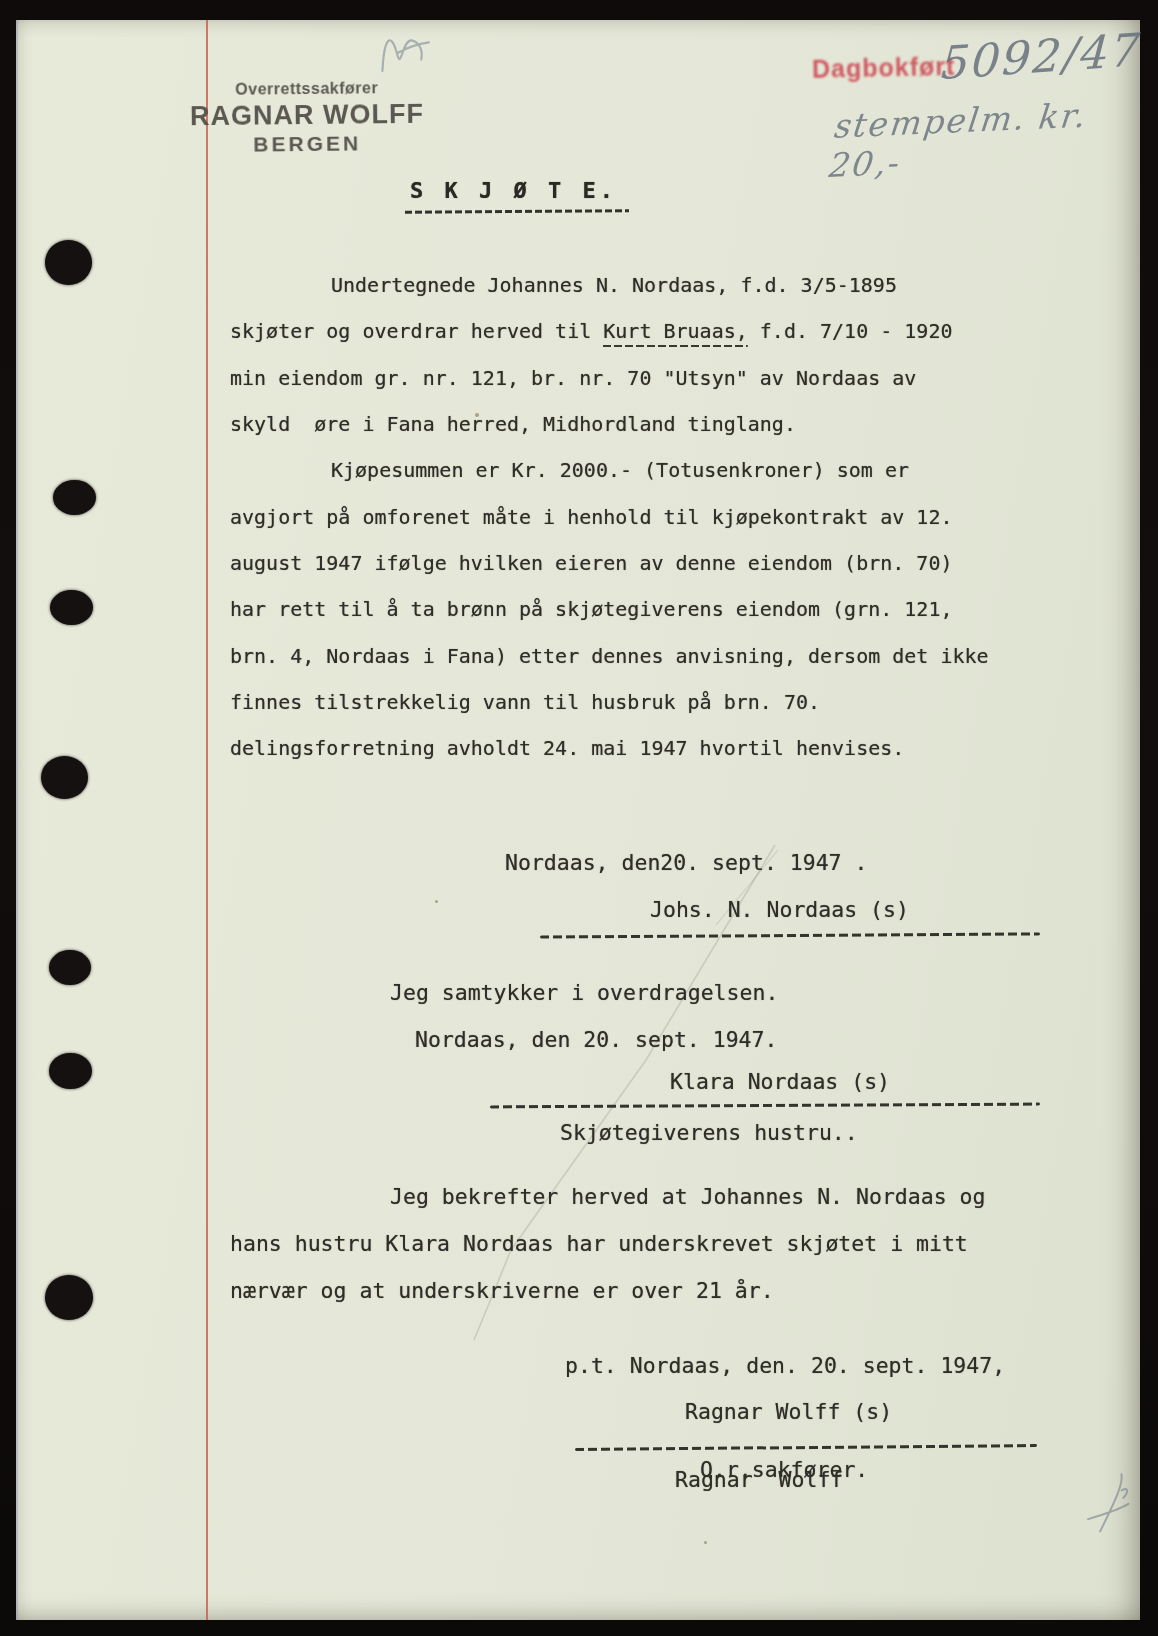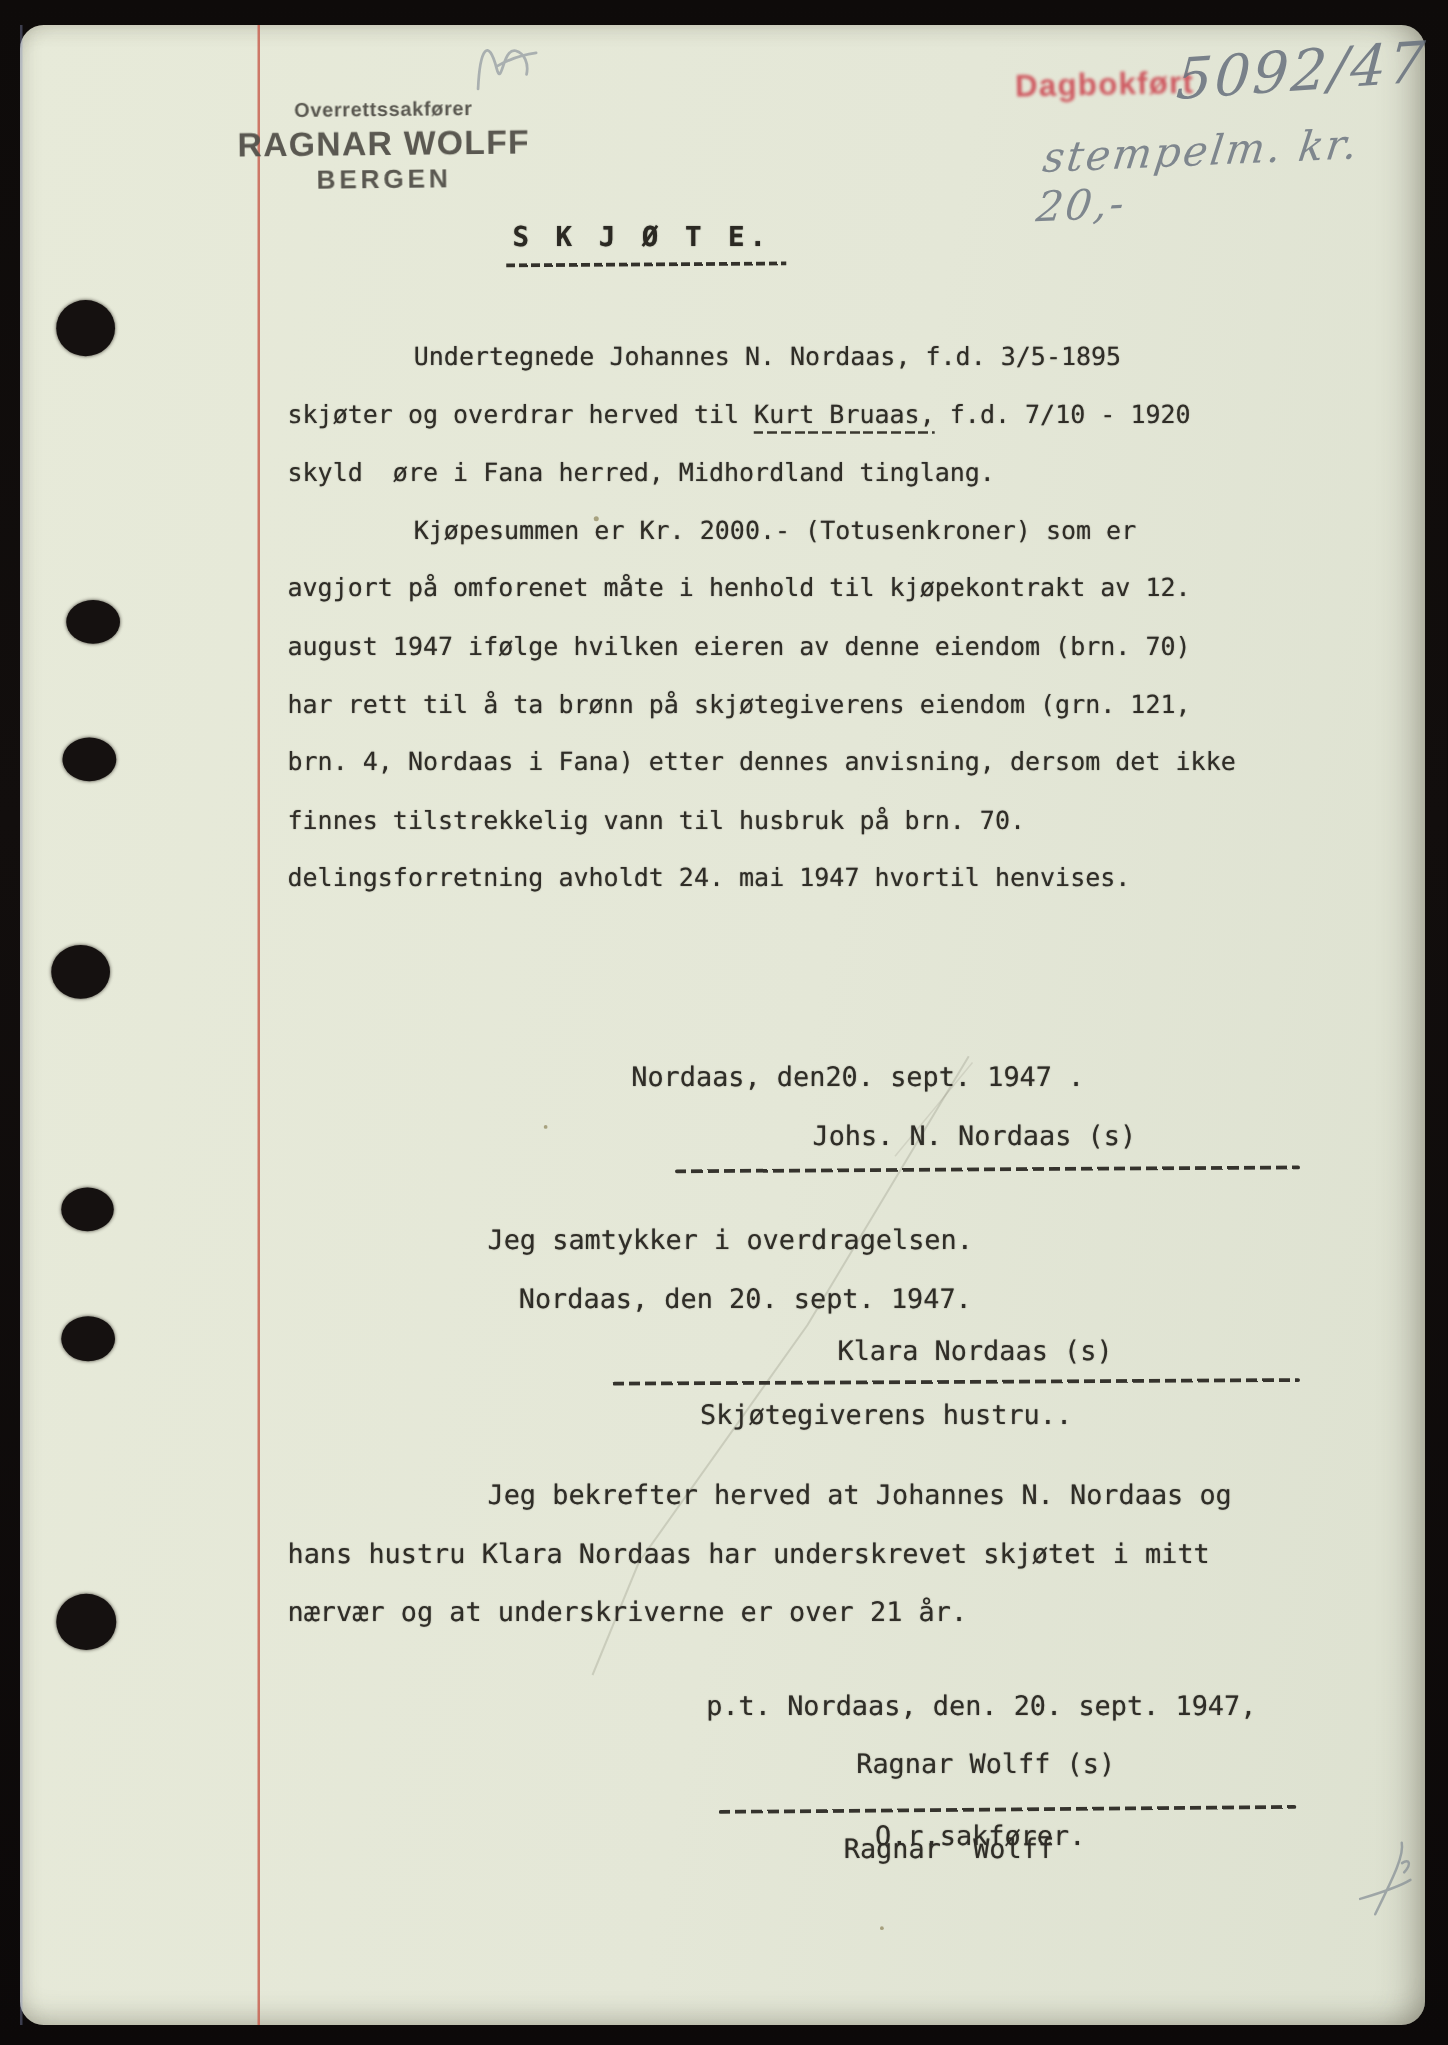--- a/index.html
+++ b/index.html
@@ -5,21 +5,21 @@
   html,body{margin:0;padding:0;background:#0d0a09;}
   body{width:1158px;height:1636px;overflow:hidden;position:relative;
        font-family:"DejaVu Sans Mono",monospace;}
   .scan{position:absolute;inset:0;background:
         linear-gradient(180deg,#0e0b0a 0%,#120e0d 40%,#0c0909 100%);}
   .paper{position:absolute;left:16px;top:20px;width:1124px;height:1600px;
          background:linear-gradient(100deg,#e7ead9 0%,#e4e7d7 55%,#dde1d0 100%);
          box-shadow:inset -22px 0 28px -14px rgba(70,66,52,.38),
                     inset 0 -16px 22px -12px rgba(70,66,52,.28),
                     inset 14px 0 18px -14px rgba(70,66,52,.20),
-                    inset 0 14px 18px -14px rgba(70,66,52,.18);border-radius:19px;}
+                    inset 0 14px 18px -14px rgba(70,66,52,.18);}
   .edge-line{position:absolute;left:0;top:0;width:2px;height:100%;
              background:rgba(140,146,190,.38);}
   .red-margin{position:absolute;left:190px;top:0;width:2px;height:100%;
               background:#c75b4b;opacity:.8;}
   .hole{position:absolute;background:#151110;border-radius:50%;
         box-shadow:0 0 3px rgba(20,15,10,.8);}
   .tw{position:absolute;white-space:pre;color:#2f2d27;
       font-family:"DejaVu Sans Mono",monospace;font-size:21.5px;
       text-shadow:0 0 1px rgba(46,44,39,.6);}
   .bodytext{position:absolute;left:214px;top:242px;width:860px;}
@@ -95,20 +95,21 @@
     <div class="red-stamp">Dagbokført</div>
     <div class="hand journal-no">5092/47</div>
     <div class="hand fee-note">stempelm. kr. 20,-</div>
 
     <div class="title">S K J Ø T E.</div>
     <div class="title-rule"></div>
 
     <div class="bodytext">
       <div class="ln indent">Undertegnede Johannes N. Nordaas, f.d. 3/5-1895</div>
       <div class="ln"><span>skjøter og overdrar herved til </span><span class="u-name">Kurt Bruaas,</span><span> f.d. 7/10 - 1920</span></div>
+      <div class="ln">min eiendom gr. nr. 121, br. nr. 70 "Utsyn" av Nordaas av</div>
       <div class="ln">skyld  øre i Fana herred, Midhordland tinglang.</div>
       <div class="ln indent">Kjøpesummen er Kr. 2000.- (Totusenkroner) som er</div>
       <div class="ln">avgjort på omforenet måte i henhold til kjøpekontrakt av 12.</div>
       <div class="ln">august 1947 ifølge hvilken eieren av denne eiendom (brn. 70)</div>
       <div class="ln">har rett til å ta brønn på skjøtegiverens eiendom (grn. 121,</div>
       <div class="ln">brn. 4, Nordaas i Fana) etter dennes anvisning, dersom det ikke</div>
       <div class="ln">finnes tilstrekkelig vann til husbruk på brn. 70.</div>
       <div class="ln">delingsforretning avholdt 24. mai 1947 hvortil henvises.</div>
     </div>
 

